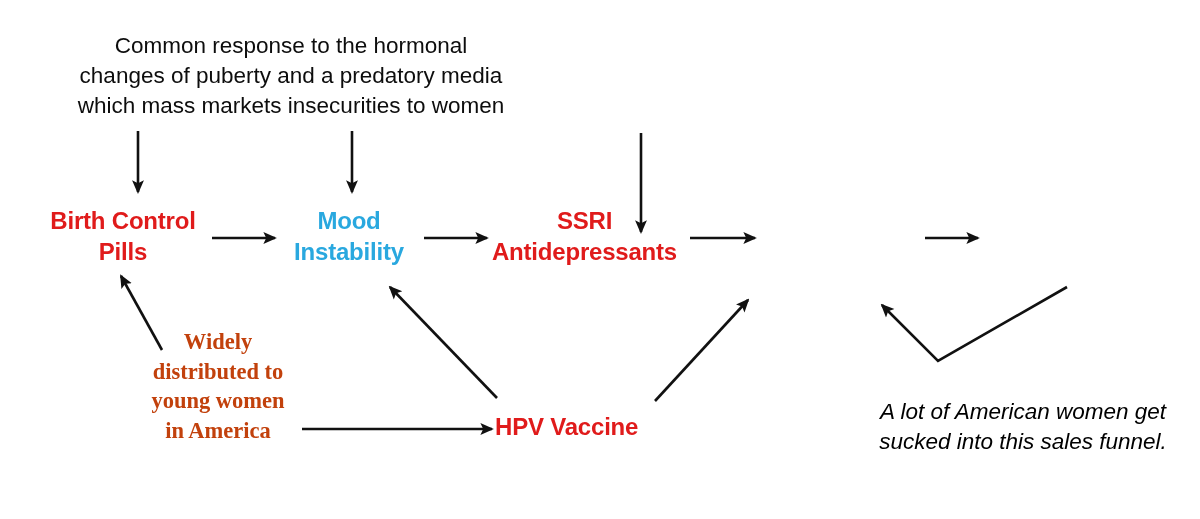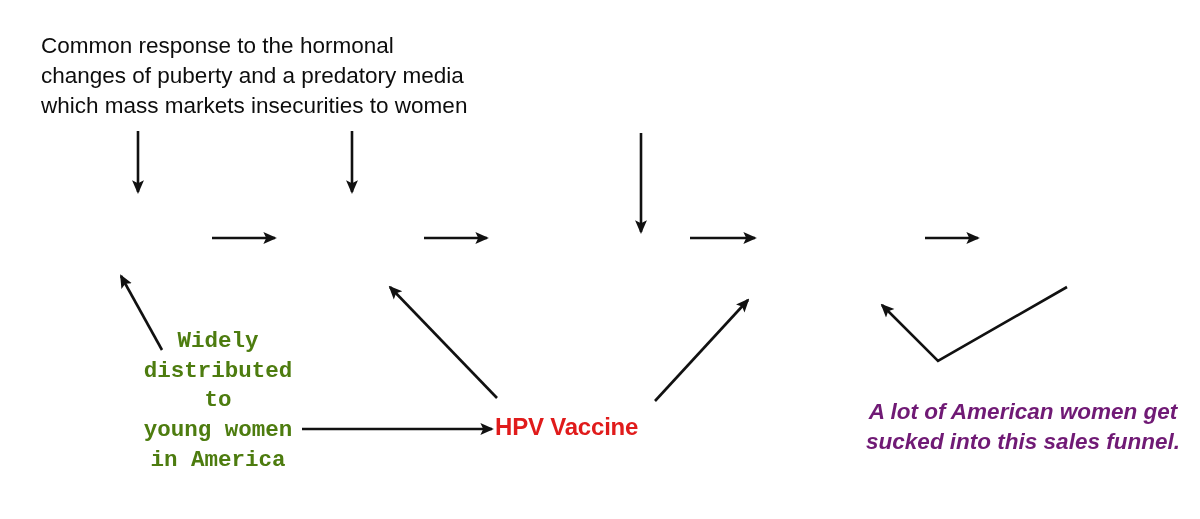--- a/index.html
+++ b/index.html
@@ -45,36 +45,36 @@
     line-height: 1.28;
     text-align: center;
     white-space: pre-line;
     letter-spacing: -0.2px;
   }
   .node.red  { color: #e01b1b; }
   .node.blue { color: #29a8df; }
 
   .note-bold {
     position: absolute;
-    font-family: Liberation Mono, monospace;
+    font-family: Liberation Serif, serif;
     font-weight: bold;
     font-size: 22.5px;
     line-height: 1.32;
-    color: #4d7c0f;
+    color: #c2410c;
     text-align: center;
     white-space: pre-line;
   }
   .note-italic {
     position: absolute;
     font-family: "Liberation Sans", sans-serif;
-    font-weight: bold;
+    font-weight: normal;
     font-style: italic;
     font-size: 22.5px;
     line-height: 1.32;
-    color: #701a75;
+    color: #000000;
     text-align: center;
     white-space: pre-line;
   }
 </style>
 </head>
 <body>
 
 <div id="canvas">
 
   <svg id="arrow-layer" viewBox="0 0 1200 519" width="1200" height="519" xmlns="http://www.w3.org/2000/svg">
@@ -102,27 +102,33 @@
 
     <line x1="302" y1="429" x2="492" y2="429" stroke="#111111" stroke-width="2.6" marker-end="url(#ah)"></line>
 
     <line x1="497" y1="398" x2="390" y2="287" stroke="#111111" stroke-width="2.6" marker-end="url(#ah)"></line>
 
     <line x1="655" y1="401" x2="748" y2="300" stroke="#111111" stroke-width="2.6" marker-end="url(#ah)"></line>
 
     <polyline points="1067,287 938,361 882,305" fill="none" stroke="#111111" stroke-width="2.6" marker-end="url(#ah)"></polyline>
   </svg>
 
-  <div class="annot" style="left:41px; top:31px; width:500px; text-align:left;">Common response to the hormonal
+  <div class="annot" style="left:41px; top:31px; width:500px; text-align:center;">Common response to the hormonal
 changes of puberty and a predatory media
 which mass markets insecurities to women</div>
 
 
+  <div class="node red" style="left:33px; top:206px; width:180px;">Birth Control
+Pills</div>
 
+  <div class="node blue" style="left:279px; top:206px; width:140px;">Mood
+Instability</div>
 
+  <div class="node red" style="left:482px; top:206px; width:205px;">SSRI
+Antidepressants</div>
 
 
 
   <div class="node red" style="left:495px; top:412px; width:160px; text-align:left;">HPV Vaccine</div>
 
   <div class="note-bold" style="left:133px; top:327px; width:170px;">Widely
 distributed to
 young women
 in America</div>
 

